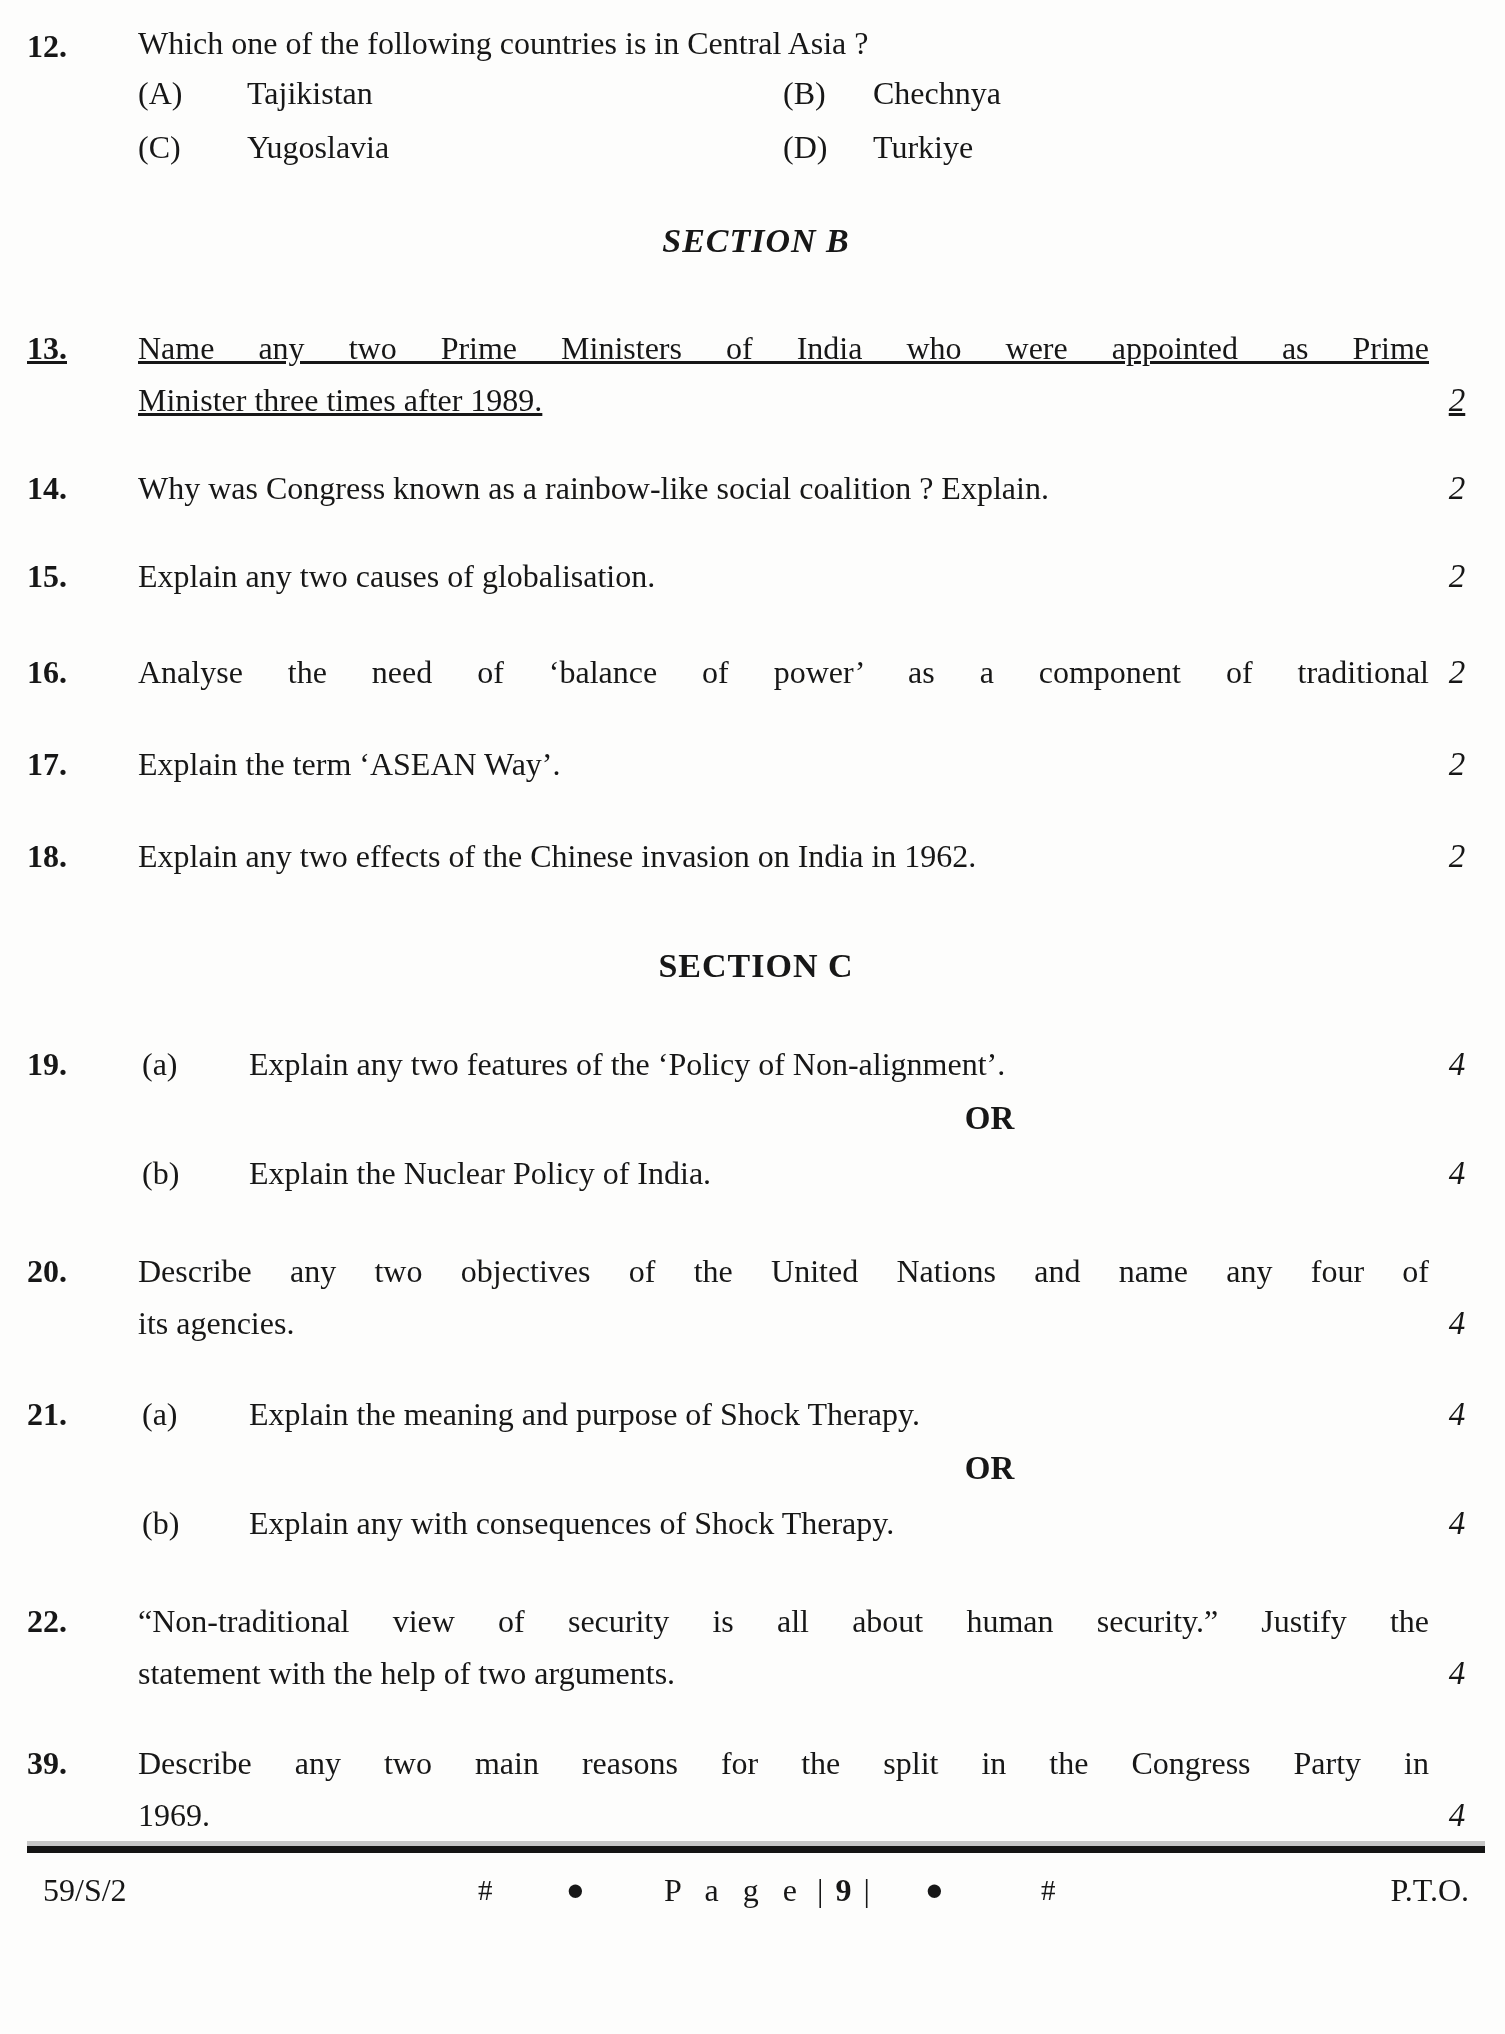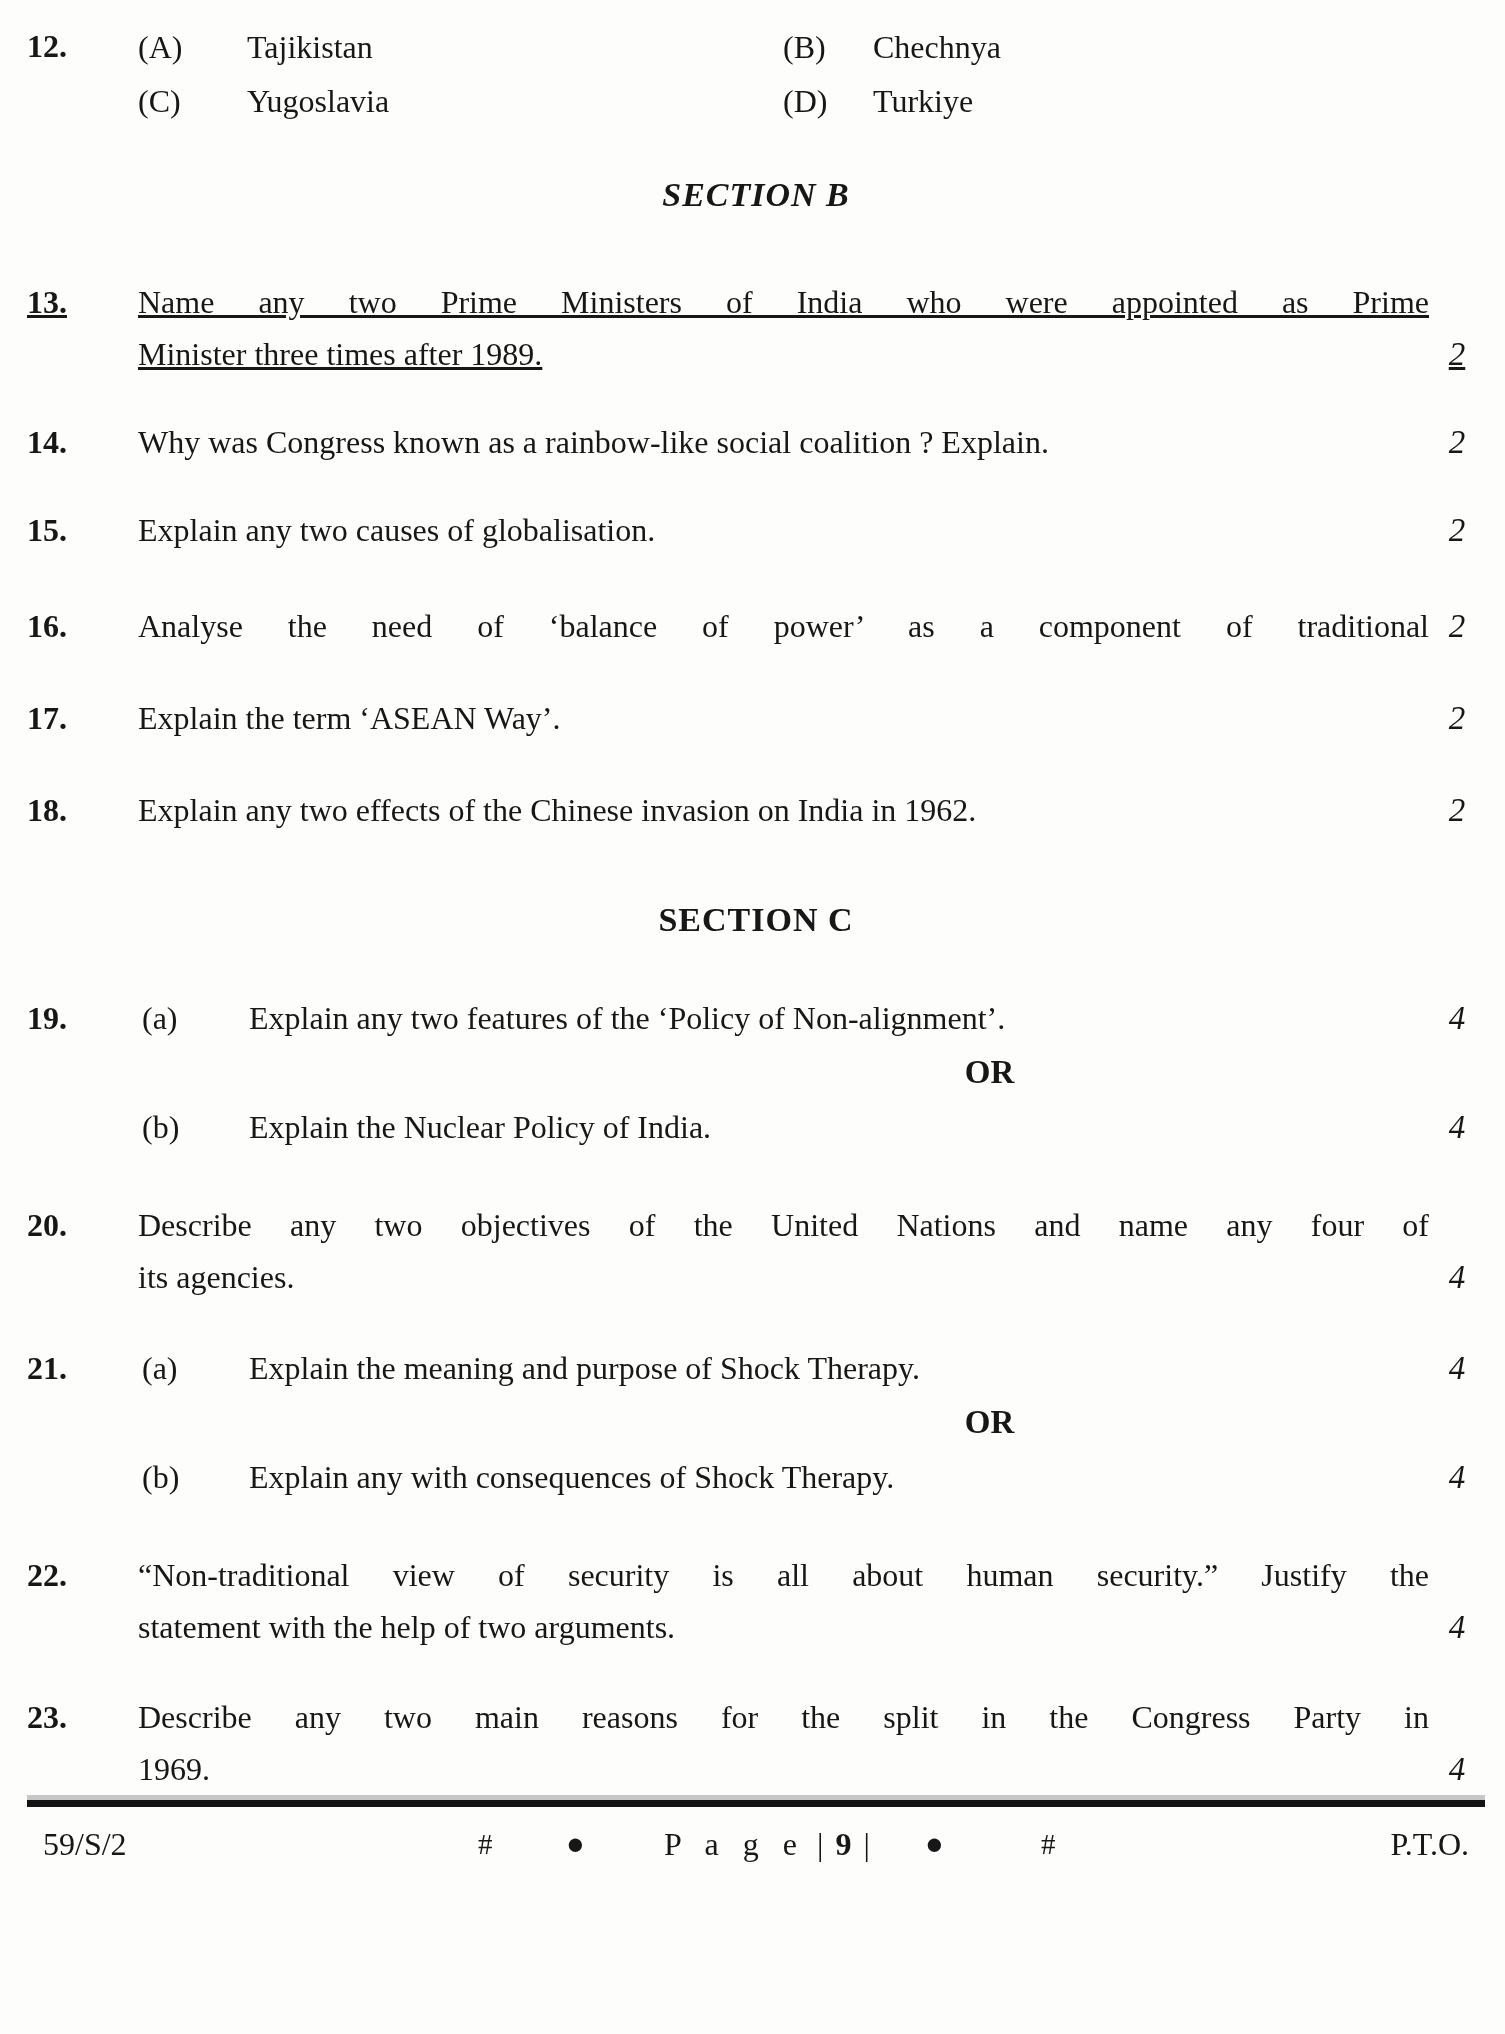--- a/index.html
+++ b/index.html
@@ -85,20 +85,21 @@
   .f-pto { right: 16px; font-weight: normal; }
 </style>
 </head>
 <body>
 
 <div class="page">
 
   <div class="qrow">
     <div class="qnum">12.</div>
     <div class="qbody">
+      <div class="stem">Which one of the following countries is in Central Asia ?</div>
       <div class="optrow">
         <div class="optcell c1">
           <span class="optlabel">(A)</span>
           <span class="opttext">Tajikistan</span>
         </div>
         <div class="optcell">
           <span class="optlabel w2">(B)</span>
           <span class="opttext">Chechnya</span>
         </div>
       </div>
@@ -214,21 +215,21 @@
   <div class="qrow mt-q22">
     <div class="qnum">22.</div>
     <div class="qtext">
       <div class="jline">“Non-traditional view of security is all about human security.” Justify the</div>
       <div>statement with the help of two arguments.</div>
     </div>
     <div class="qmarks">4</div>
   </div>
 
   <div class="qrow mt-q23">
-    <div class="qnum">23.</div>
+    <div class="qnum">39.</div>
     <div class="qtext">
       <div class="jline">Describe any two main reasons for the split in the Congress Party in</div>
       <div>1969.</div>
     </div>
     <div class="qmarks">4</div>
   </div>
 
   <div class="rule">
     <div class="rule-gray"></div>
     <div class="rule-black"></div>

